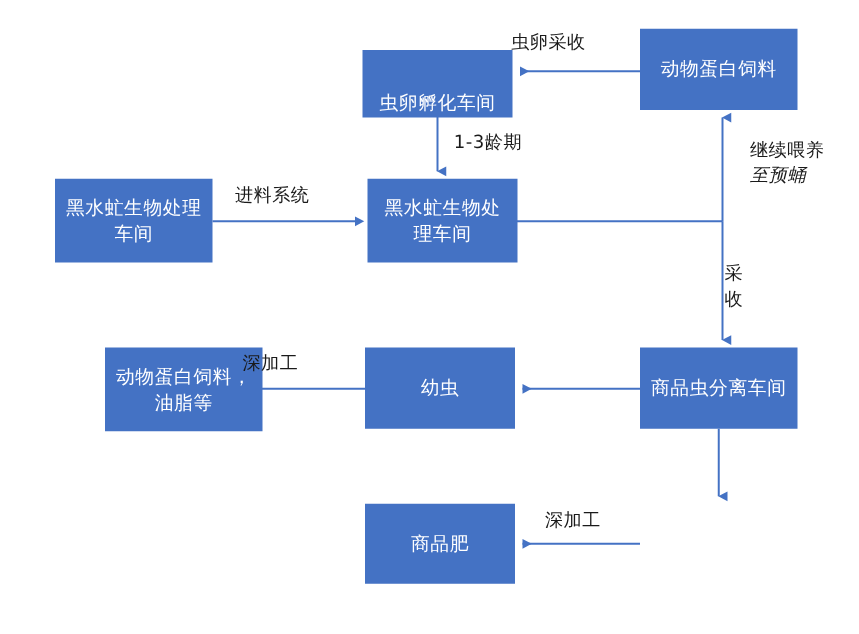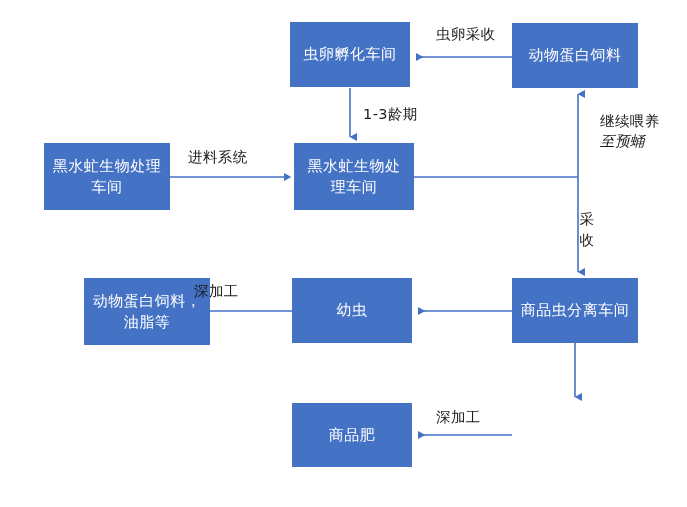--- a/index.html
+++ b/index.html
@@ -87,21 +87,21 @@
 
     <line x1="512" y1="311" x2="418" y2="311" stroke="#4472C4" stroke-width="1.6" marker-end="url(#arrL)"></line>
 
     <line x1="292" y1="311" x2="176" y2="311" stroke="#4472C4" stroke-width="1.6" marker-end="url(#arrL)"></line>
 
     <line x1="575" y1="343" x2="575" y2="397" stroke="#4472C4" stroke-width="1.6" marker-end="url(#arrD)"></line>
 
     <line x1="512" y1="435" x2="418" y2="435" stroke="#4472C4" stroke-width="1.6" marker-end="url(#arrL)"></line>
   </svg>
 
-  <div class="node" style="left:290px;top:22px;width:120px;height:65px;">
+  <div class="node" style="left:290px;top:40px;width:120px;height:54px;align-items:flex-end;">
     <span>虫卵孵化车间</span>
   </div>
 
   <div class="node" style="left:512px;top:23px;width:126px;height:65px;">
     <span>动物蛋白饲料</span>
   </div>
 
   <div class="node" style="left:44px;top:143px;width:126px;height:67px;">
     <span>黑水虻生物处理车间</span>
   </div>
@@ -120,21 +120,21 @@
 
   <div class="node" style="left:512px;top:278px;width:126px;height:65px;">
     <span>商品虫分离车间</span>
   </div>
 
   <div class="node" style="left:292px;top:403px;width:120px;height:64px;">
     <span>商品肥</span>
   </div>
 
 
-  <div class="edge-label" style="left:436px;top:25px;">虫卵采收</div>
+  <div class="edge-label" style="left:409px;top:25px;">虫卵采收</div>
 
   <div class="edge-label" style="left:363px;top:105px;">1-3龄期</div>
 
   <div class="edge-label" style="left:188px;top:148px;">进料系统</div>
 
   <div class="edge-label" style="left:600px;top:112px;">继续喂养</div>
   <div class="edge-label" style="left:600px;top:132px;font-style:italic;">至预蛹</div>
 
   <div class="edge-label vert" style="left:578px;top:210px;">采</div>
   <div class="edge-label vert" style="left:578px;top:231px;">收</div>

